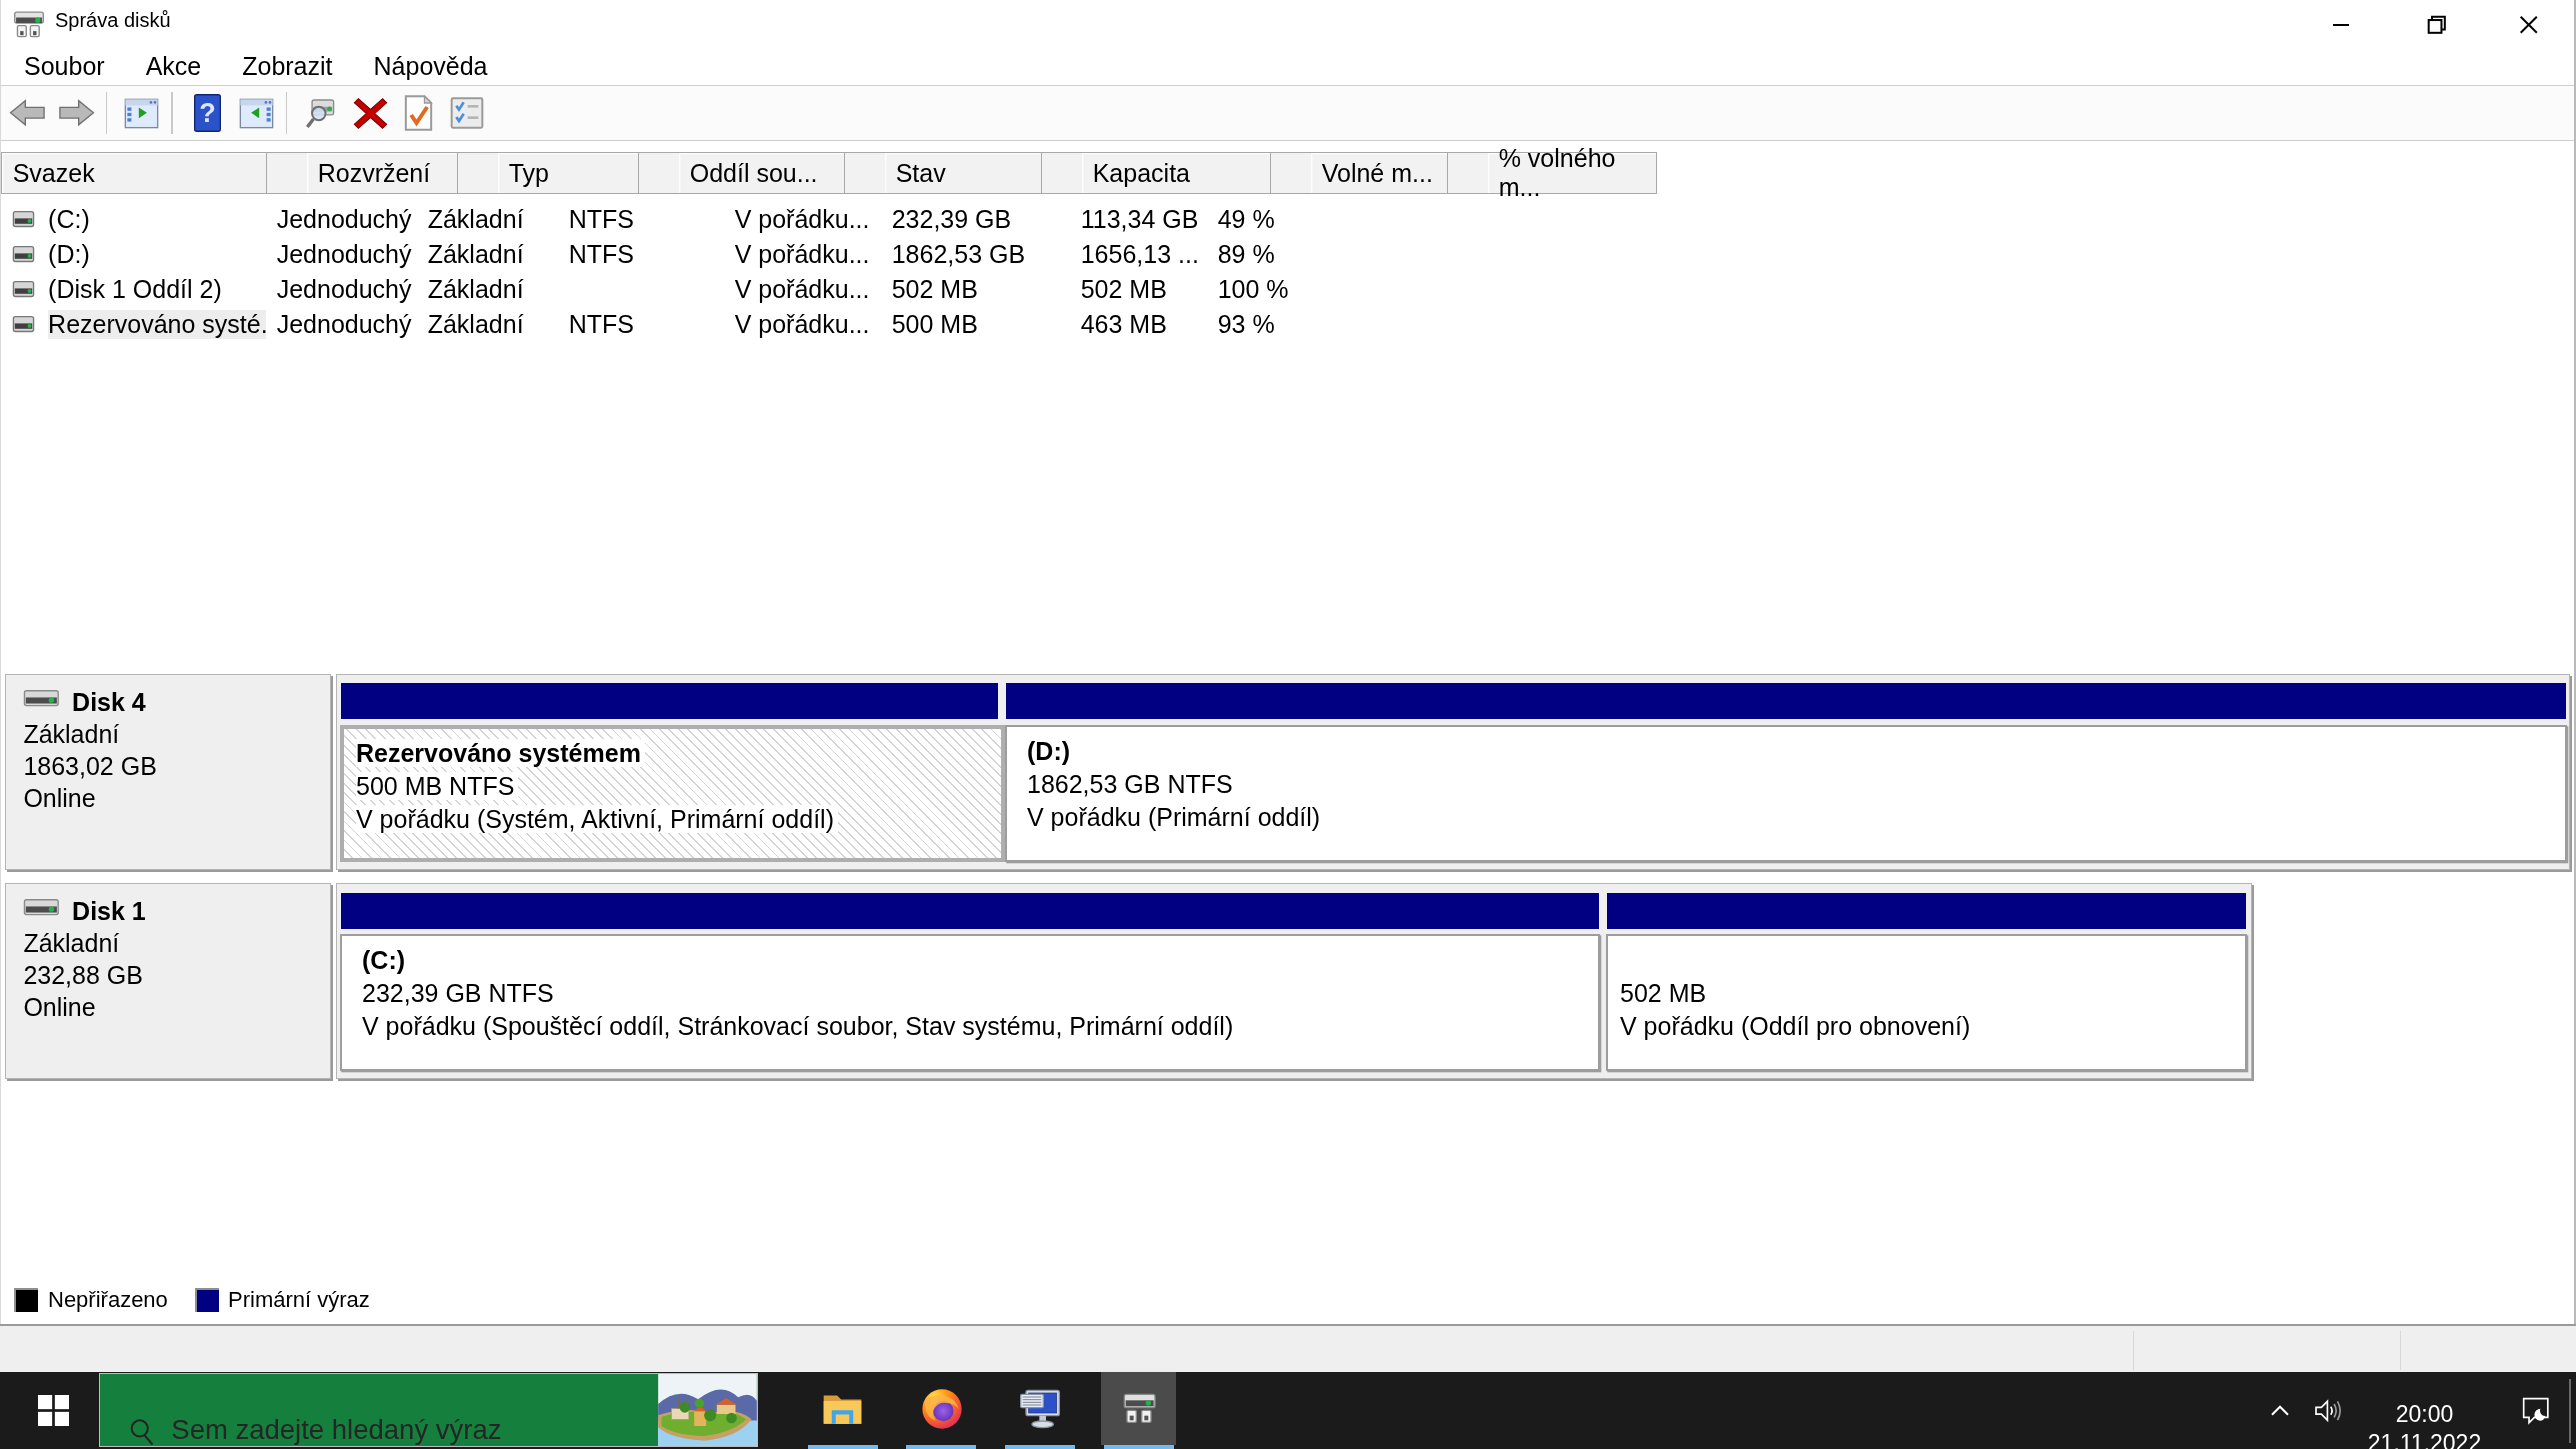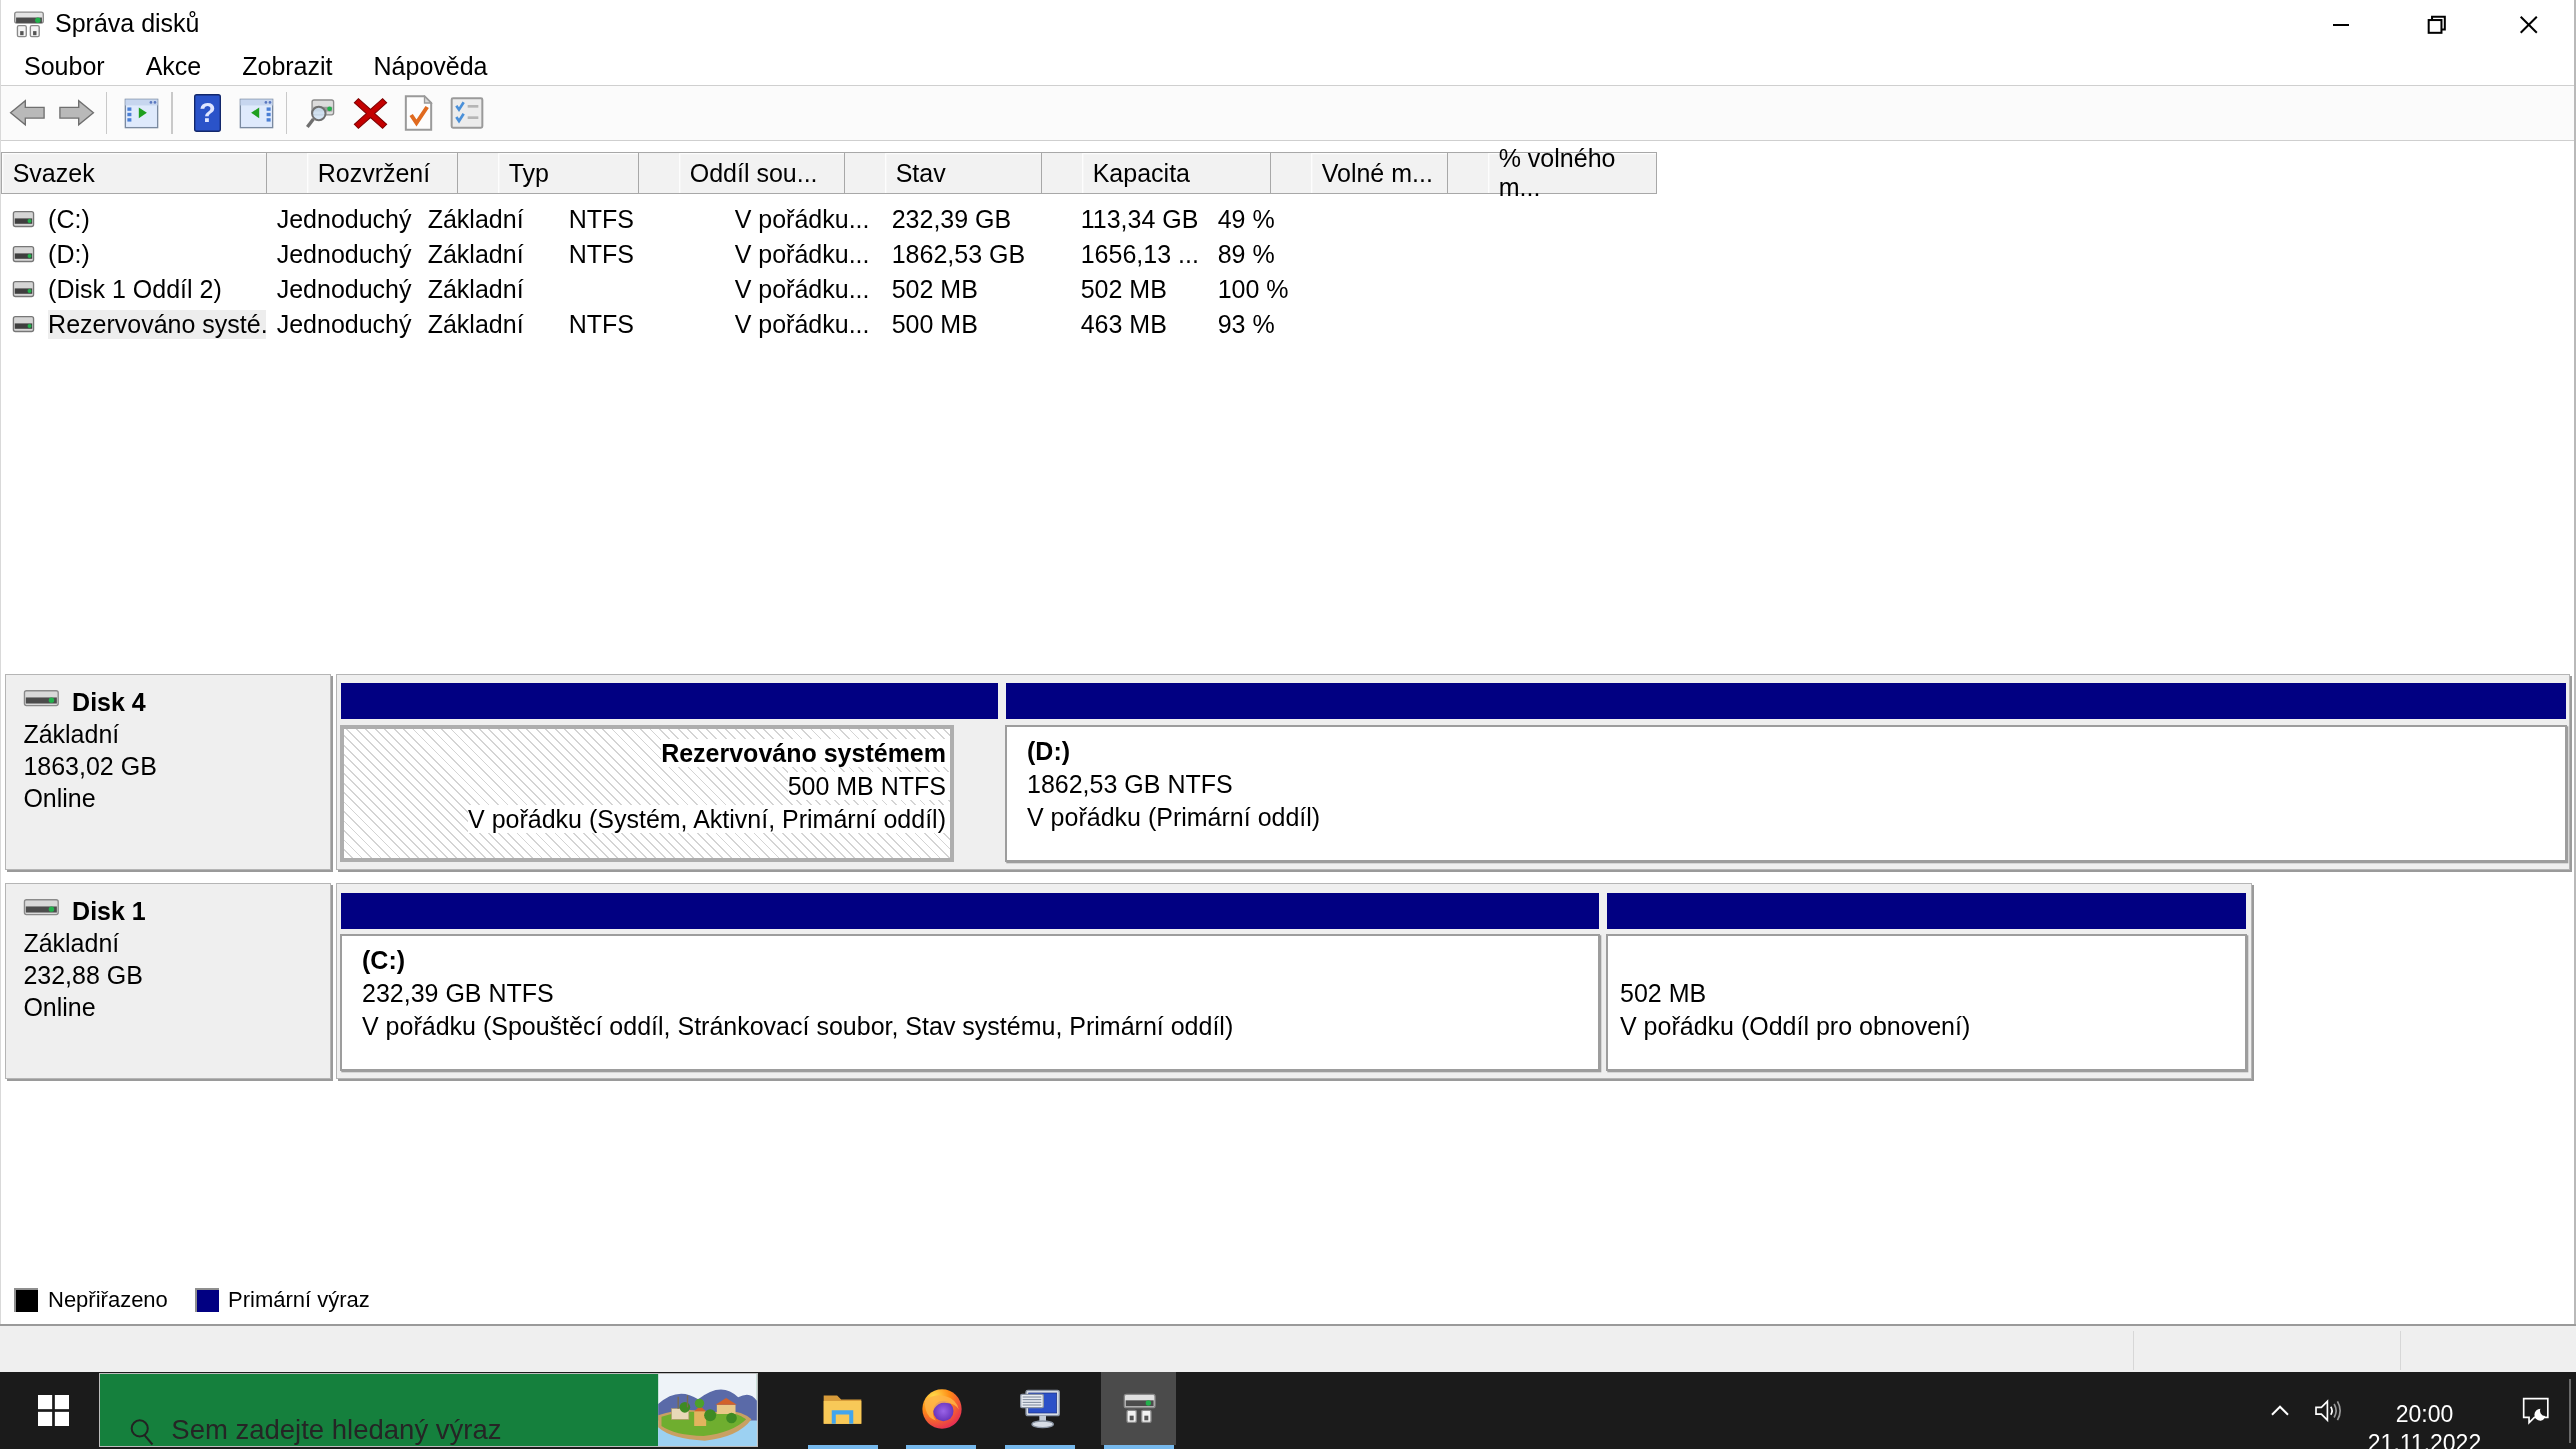--- a/index.html
+++ b/index.html
@@ -4,21 +4,21 @@
 <style>
   * { margin:0; padding:0; box-sizing:border-box; }
   html,body { width:2576px; height:1449px; overflow:hidden; background:#000;
               font-family:"Liberation Sans", sans-serif; }
 
   
   #window { position:absolute; left:0; top:0; width:2576px; height:1324px;
             background:#fff; border-right:2px solid #b9b9b9; border-left:1.3px solid #d9d9d9; }
   #titlebar { position:absolute; left:0; top:0; width:100%; height:49px; background:#fff; }
   #title-icon { position:absolute; left:10.7px; top:8px; width:34px; height:34px; }
-  #title-text { position:absolute; left:54px; top:9.4px; font-size:25px; color:#000; }
+  #title-text { position:absolute; left:54px; top:9.4px; font-size:20px; color:#000; }
   .winbtn { position:absolute; top:0; width:77px; height:49px; display:flex;
             align-items:center; justify-content:center; }
   #btn-min { right:195px; } #btn-restore { right:99px; } #btn-close { right:6.7px; }
 
   
   #menubar { position:absolute; left:0; top:49px; width:100%; height:35px; background:#fff;
              display:flex; align-items:center; padding-left:23px; }
   .menu-item { font-size:25px; color:#000; padding:0 21px 0 0; margin-right:20px; }
 
   
@@ -294,21 +294,21 @@
         <circle cx="42" cy="18" r="4" fill="#22b14c"></circle>
       </svg>
       <span>Disk 4</span>
     </div>
     <div>Základní</div>
     <div>1863,02 GB</div>
     <div>Online</div>
   </div>
   <div class="disk-band" style="top:674px; left:335px; width:2234px;"></div>
   <div class="pbar" style="top:682px; left:339px; width:659px;"></div>
-  <div class="pbody sel" style="top:725px; left:339px; width:614px; height:137px;text-align:right;">
+  <div class="pbody sel" style="top:725px; left:339px; width:665px; height:137px;">
     <div><span class="lbl">Rezervováno systémem</span></div>
     <div><span>500 MB NTFS</span></div>
     <div><span>V pořádku (Systém, Aktivní, Primární oddíl)</span></div>
   </div>
   <div class="pbar" style="top:682px; left:1004px; width:1562px;"></div>
   <div class="pbody" style="top:725px; left:1004px; width:1562px; height:137px; padding-left:20px;">
     <div><span class="lbl">(D:)</span></div>
     <div><span>1862,53 GB NTFS</span></div>
     <div><span>V pořádku (Primární oddíl)</span></div>
   </div>

